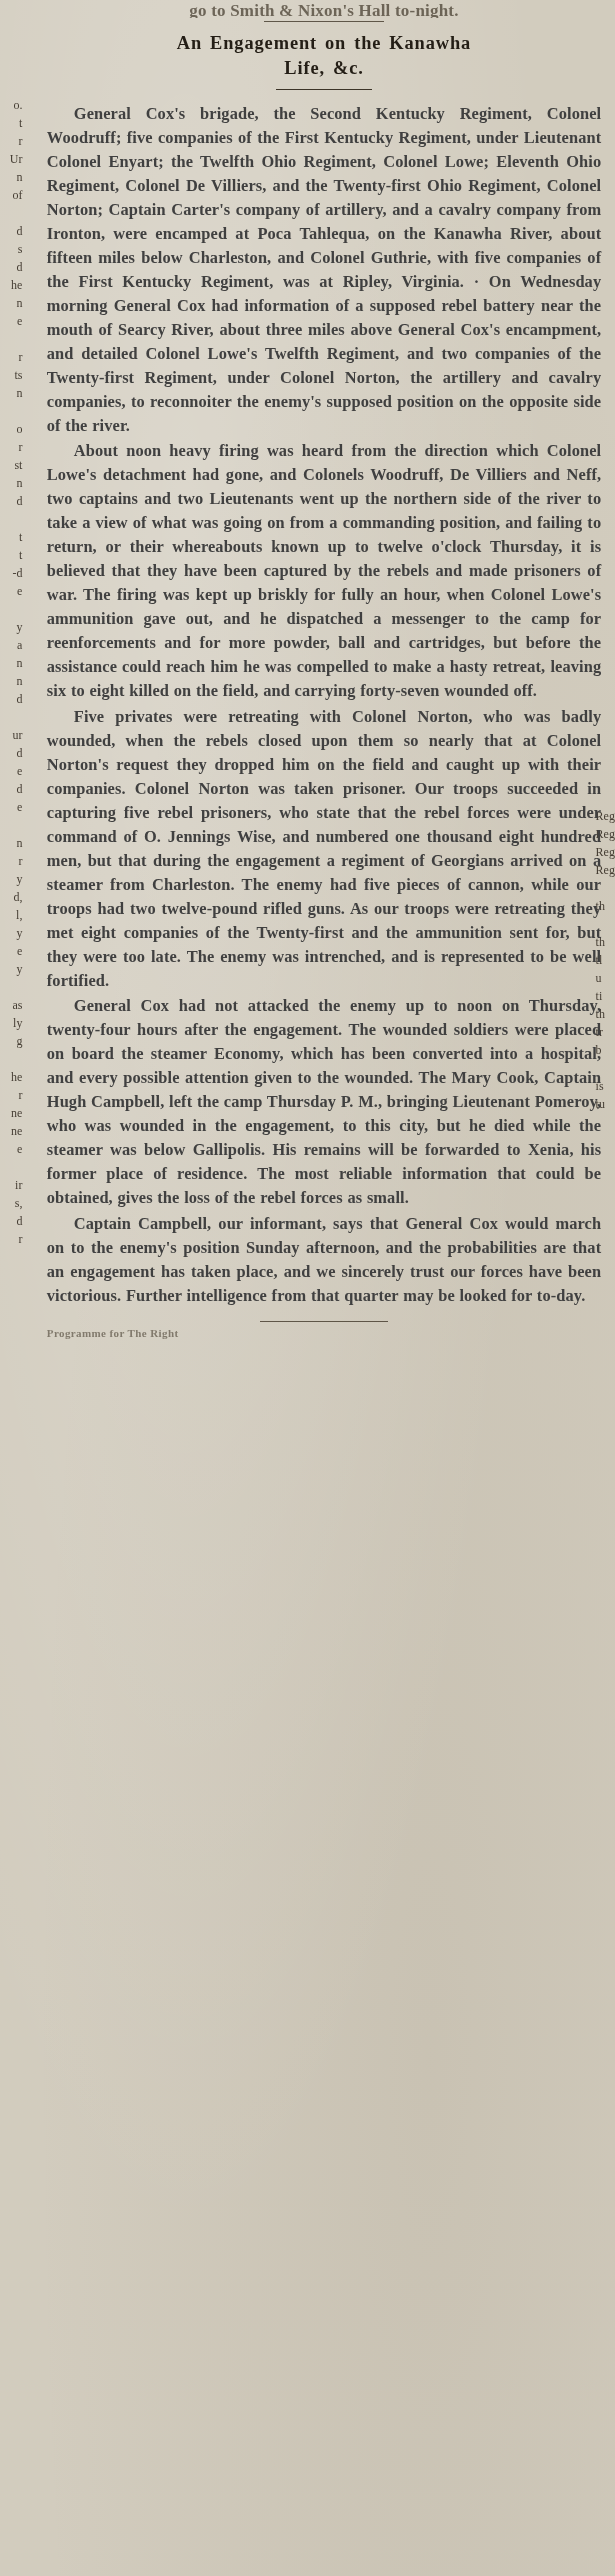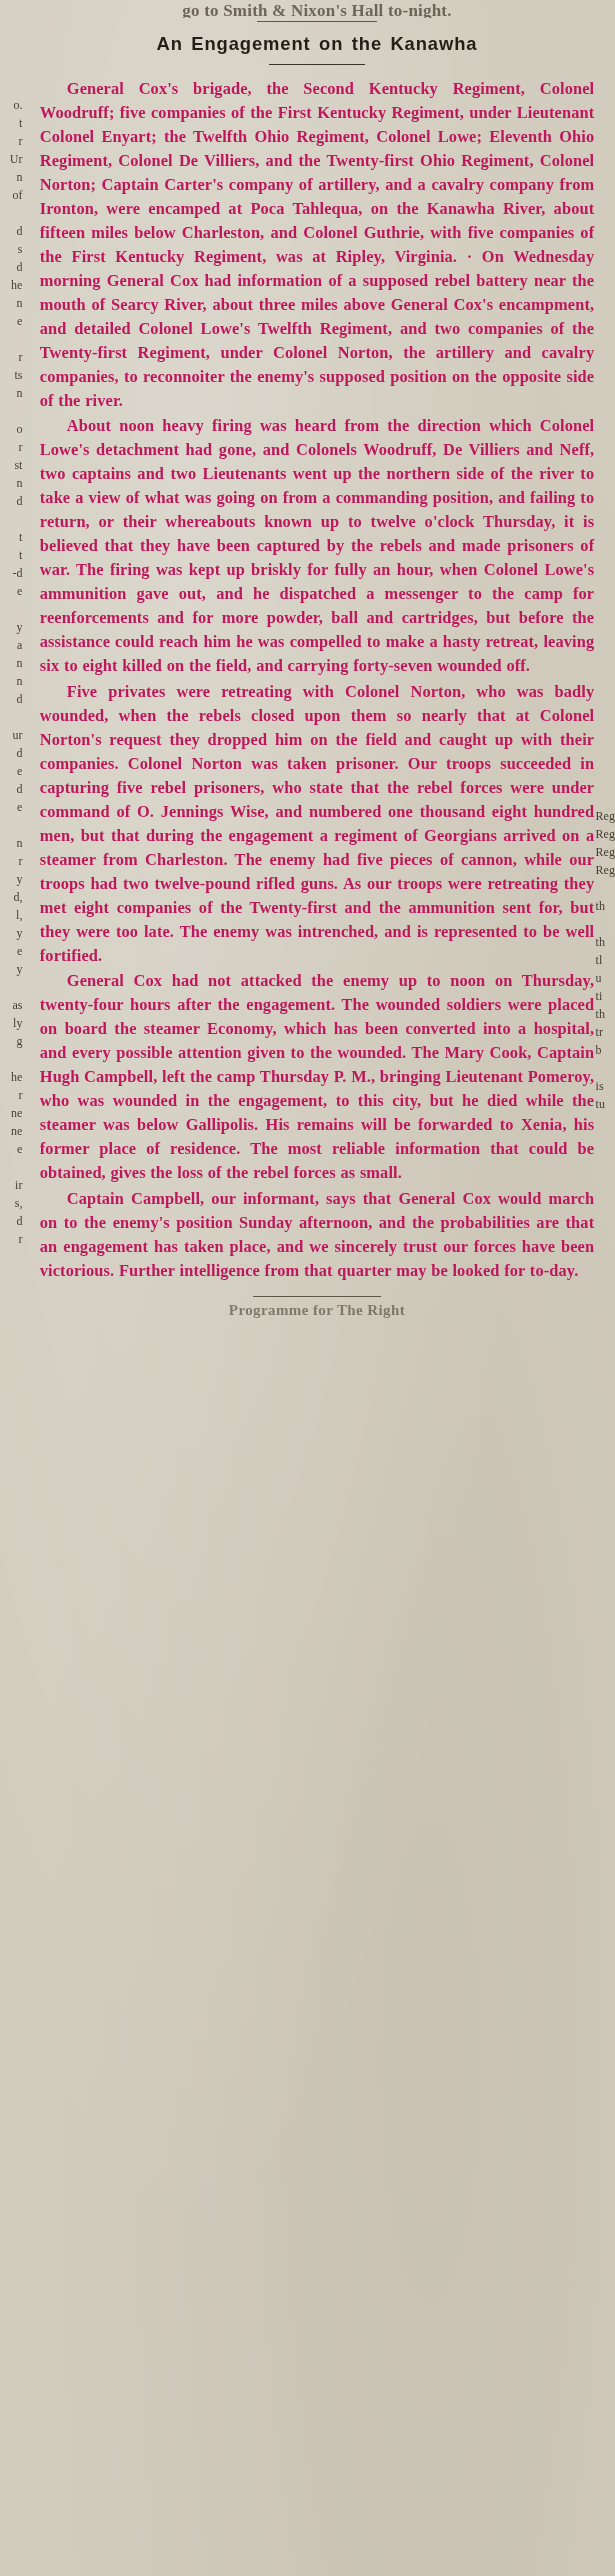--- a/index.html
+++ b/index.html
@@ -70,21 +70,21 @@
     opacity: 0.92;
   }
   .gutter-right div {
     height: 18px;
     padding-left: 1.6px;
     white-space: nowrap;
   }
 
   .column {
     position: absolute;
-    left: 35px;
+    left: 42px;
     top: 0;
     width: 564px;
     padding: 0 4.8px;
     box-sizing: border-box;
   }
 
   .top-fragment {
     font-size: 17px;
     line-height: 21px;
     color: #4a4133;
@@ -108,21 +108,21 @@
     width: 120px;
     margin: 3.2px auto 9.6px auto;
   }
   .rule.bottom {
     width: 128px;
     margin: 12.8px auto 4.8px auto;
   }
 
   .headline {
     text-align: center;
-    font-family: Liberation Sans, sans-serif;
+    font-family: Liberation Serif, serif;
     font-weight: bold;
     font-size: 18.4px;
     line-height: 25px;
     letter-spacing: 0.9px;
     color: #241e16;
     margin: 0 9.6px 3.2px 9.6px;
     word-spacing: 2.4px;
   }
   .headline .l {
     display: block;
@@ -132,35 +132,34 @@
     border: none;
     border-top: 1.6px solid #3c3428;
     width: 96px;
     margin: 8px auto 11.2px auto;
   }
 
   p.body {
     font-family: "Liberation Serif", serif;
     font-size: 16.4px;
     line-height: 24px;
-    color: #be185d;
+    color: #404040;
     text-align: justify;
     margin: 0 0 1.6px 0;
     text-indent: 27px;
     font-weight: 600;
     letter-spacing: 0.1px;
     word-spacing: 0.5px;
     -webkit-font-smoothing: none;
   }
   .bottom-fragment {
     height: 21px;
     overflow: hidden;
     opacity: 0.6;
-    text-align: center;
-    font-size: 15px;
+    font-size: 11px;
     color: #4a4133;
     font-weight: 600;
     letter-spacing: 0.4px;
   }
 </style>
 </head>
 <body>
 
 <div class="page">
 
@@ -251,20 +250,21 @@
     </div>
 
   <div class="column">
 
     <div class="top-fragment">go to Smith &amp; Nixon's Hall to-night.</div>
 
     <hr class="rule top">
 
     <div class="headline">
       <span class="l">An  Engagement  on  the  Kanawha</span>
+      <span class="l">Life, &amp;c.</span>
     </div>
 
     <hr class="hr-sep">
 
     <p class="body">General Cox's brigade, the Second Kentucky Regiment, Colonel Woodruff; five companies of the First Kentucky Regiment, under Lieutenant Colonel Enyart; the Twelfth Ohio Regiment, Colonel Lowe; Eleventh Ohio Regiment, Colonel De Villiers, and the Twenty-first Ohio Regiment, Colonel Norton; Captain Carter's company of artillery, and a cavalry company from Ironton, were encamped at Poca Tahlequa, on the Kanawha River, about fifteen miles below Charleston, and Colonel Guthrie, with five companies of the First Kentucky Regiment, was at Ripley, Virginia. · On Wednesday morning General Cox had information of a supposed rebel battery near the mouth of Searcy River, about three miles above General Cox's encampment, and detailed Colonel Lowe's Twelfth Regiment, and two companies of the Twenty-first Regiment, under Colonel Norton, the artillery and cavalry companies, to reconnoiter the enemy's supposed position on the opposite side of the river.</p>
     <p class="body">About noon heavy firing was heard from the direction which Colonel Lowe's detachment had gone, and Colonels Woodruff, De Villiers and Neff, two captains and two Lieutenants went up the northern side of the river to take a view of what was going on from a commanding position, and failing to return, or their whereabouts known up to twelve o'clock Thursday, it is believed that they have been captured by the rebels and made prisoners of war. The firing was kept up briskly for fully an hour, when Colonel Lowe's ammunition gave out, and he dispatched a messenger to the camp for reenforcements and for more powder, ball and cartridges, but before the assistance could reach him he was compelled to make a hasty retreat, leaving six to eight killed on the field, and carrying forty-seven wounded off.</p>
     <p class="body">Five privates were retreating with Colonel Norton, who was badly wounded, when the rebels closed upon them so nearly that at Colonel Norton's request they dropped him on the field and caught up with their companies. Colonel Norton was taken prisoner. Our troops succeeded in capturing five rebel prisoners, who state that the rebel forces were under command of O. Jennings Wise, and numbered one thousand eight hundred men, but that during the engagement a regiment of Georgians arrived on a steamer from Charleston. The enemy had five pieces of cannon, while our troops had two twelve-pound rifled guns. As our troops were retreating they met eight companies of the Twenty-first and the ammunition sent for, but they were too late. The enemy was intrenched, and is represented to be well fortified.</p>
     <p class="body">General Cox had not attacked the enemy up to noon on Thursday, twenty-four hours after the engagement. The wounded soldiers were placed on board the steamer Economy, which has been converted into a hospital, and every possible attention given to the wounded. The Mary Cook, Captain Hugh Campbell, left the camp Thursday P. M., bringing Lieutenant Pomeroy, who was wounded in the engagement, to this city, but he died while the steamer was below Gallipolis. His remains will be forwarded to Xenia, his former place of residence. The most reliable information that could be obtained, gives the loss of the rebel forces as small.</p>
     <p class="body">Captain Campbell, our informant, says that General Cox would march on to the enemy's position Sunday afternoon, and the probabilities are that an engagement has taken place, and we sincerely trust our forces have been victorious. Further intelligence from that quarter may be looked for to-day.</p>
 

